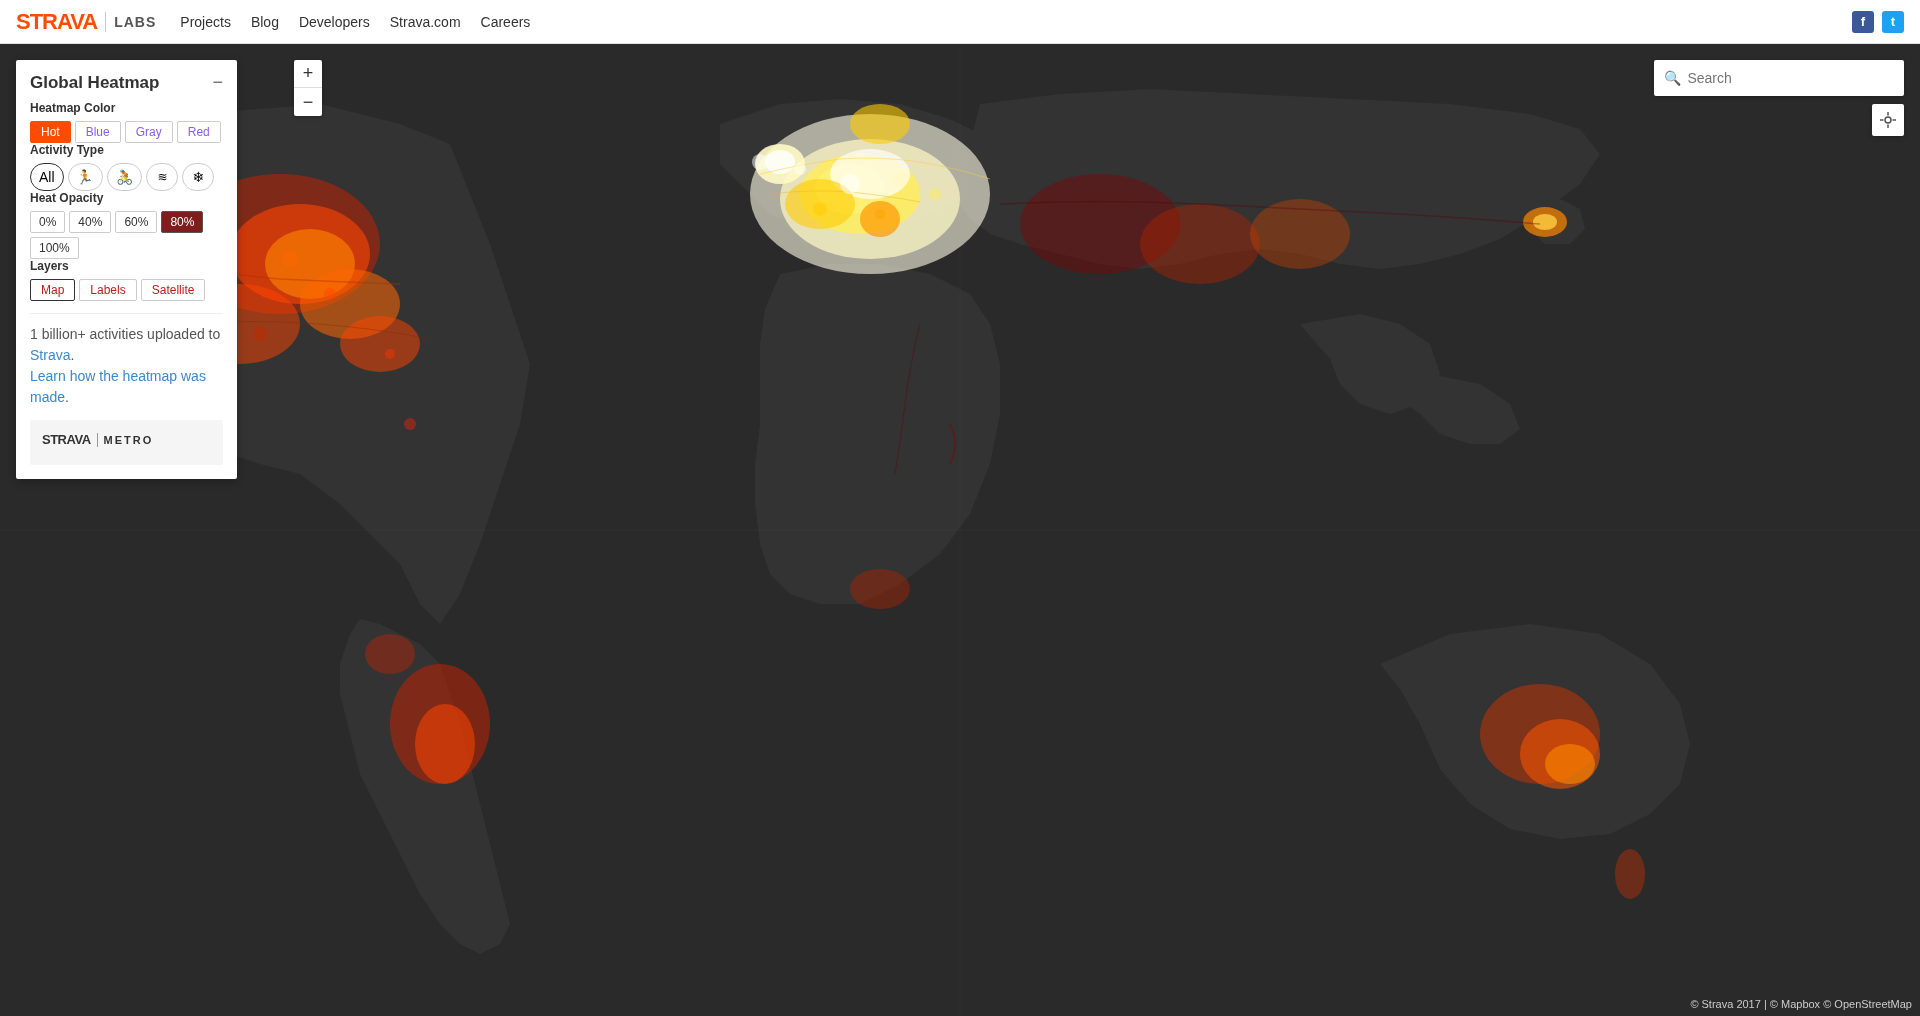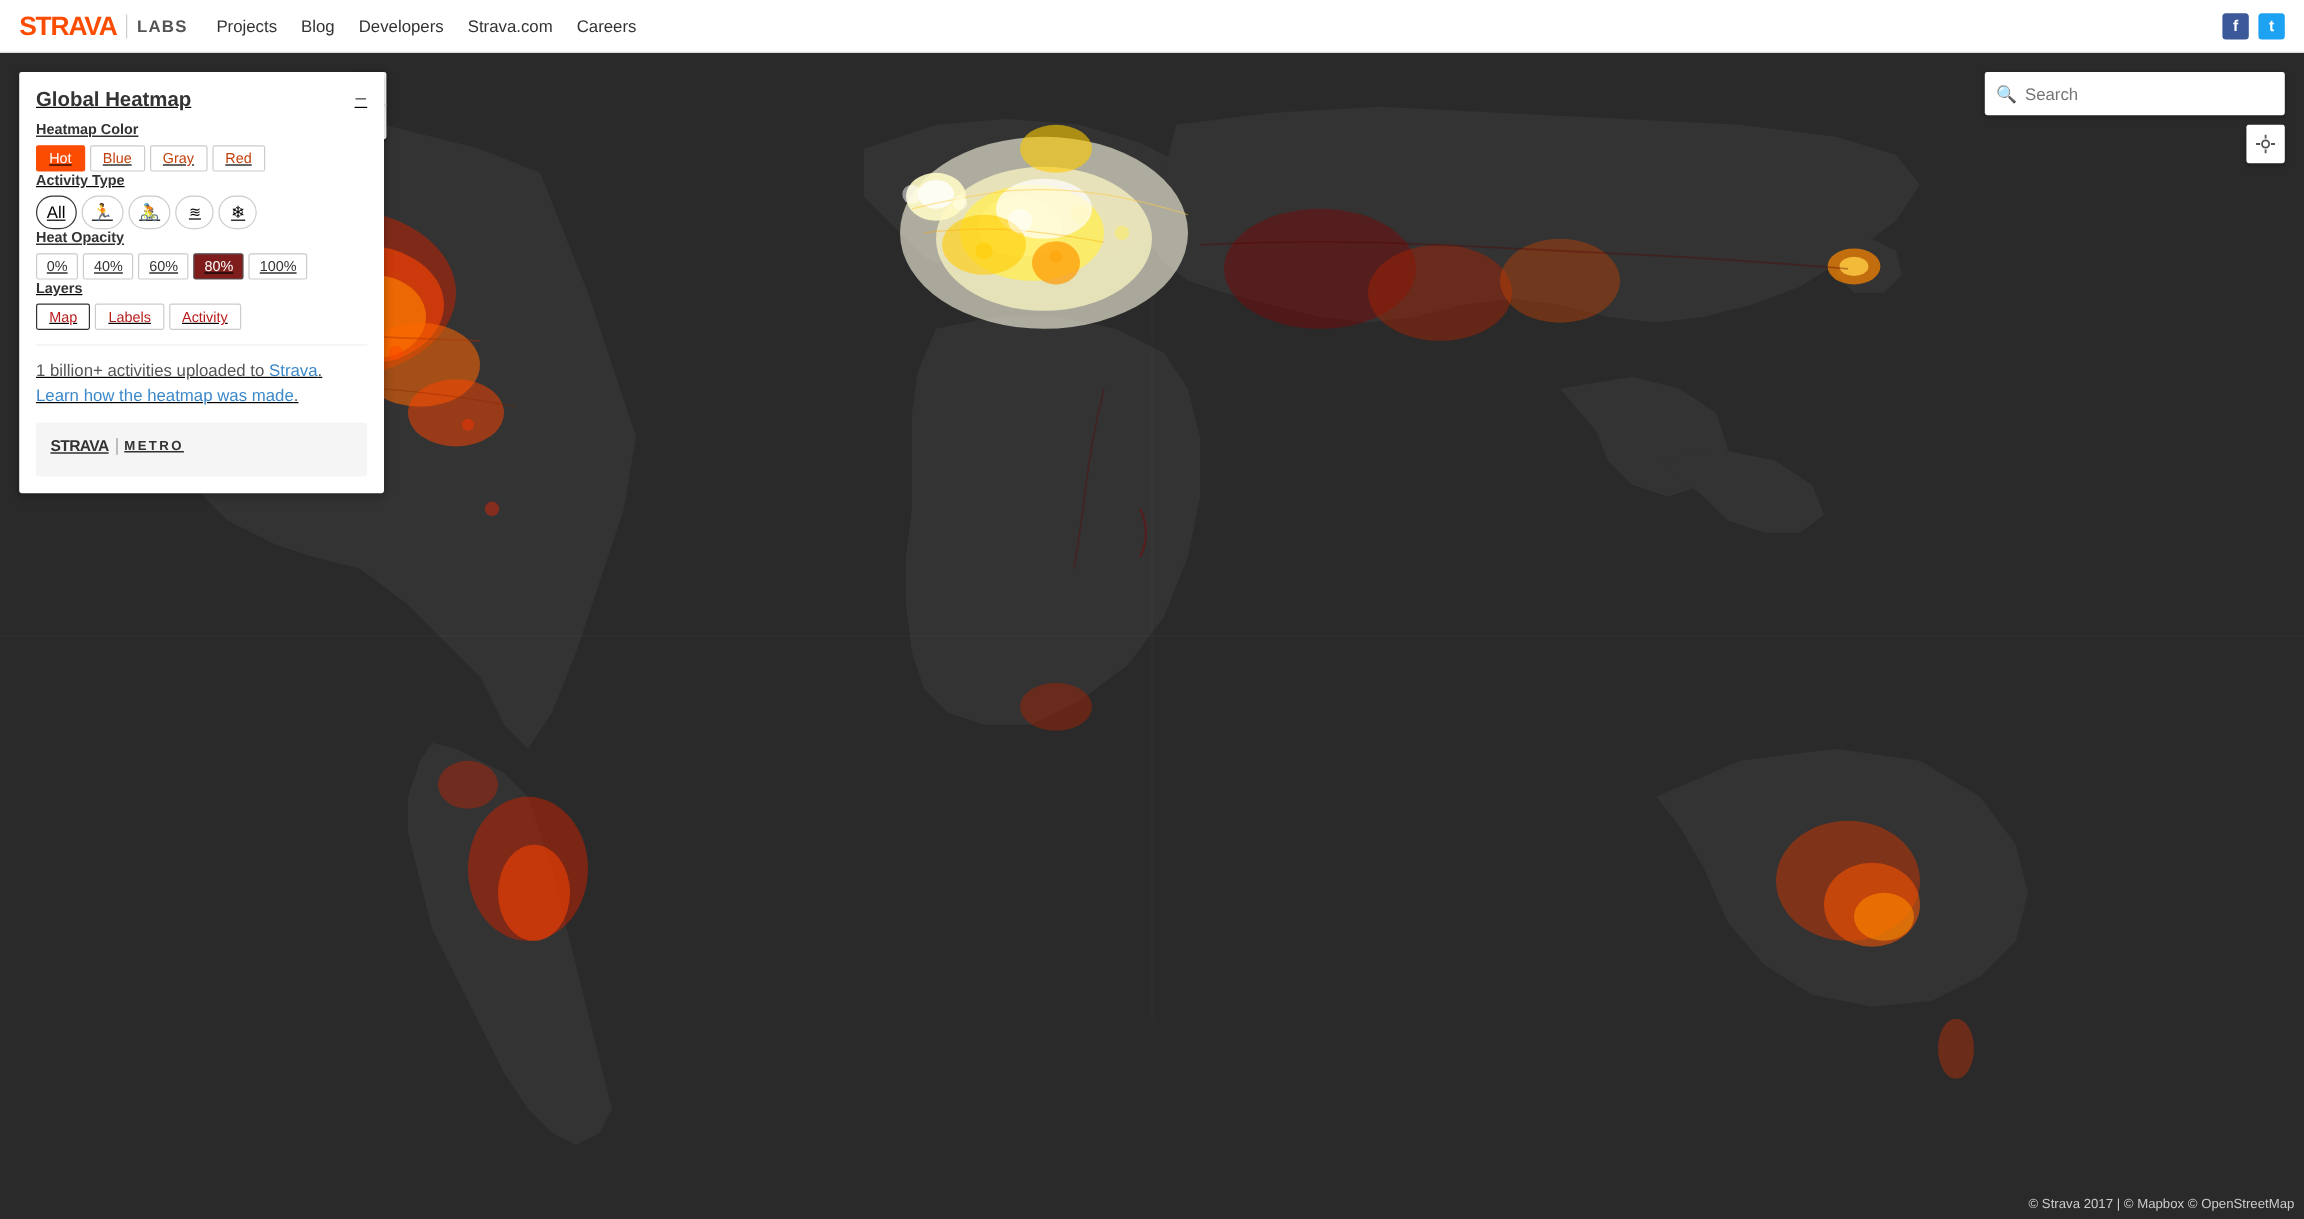--- a/index.html
+++ b/index.html
@@ -34,40 +34,39 @@
     
     #map-svg {
       width: 100%; height: 100%;
       position: absolute; top: 0; left: 0;
     }
 
     
     #panel {
       position: absolute; top: 16px; left: 16px;
       background: #fff;
-      width: 304px;
+      width: 221px;
       border-radius: 2px;
       box-shadow: 0 2px 8px rgba(0,0,0,0.3);
       z-index: 100;
-      text-decoration: underline;
     }
     #panel-header {
       display: flex; align-items: center; justify-content: space-between;
       padding: 12px 14px 8px 14px;
     }
     #panel-title { font-size: 17px; font-weight: 700; color: #333; }
     #panel-collapse { cursor: pointer; font-size: 18px; color: #666; background: none; border: none; }
     #panel-body { padding: 0 14px 14px 14px; }
 
     .section-label { font-size: 12px; font-weight: 600; color: #333; margin-bottom: 6px; }
 
     .btn-group { display: flex; gap: 4px; flex-wrap: wrap; }
     .btn-option {
       padding: 3px 10px; font-size: 12px; border: 1px solid #ccc;
-      background: #fff; border-radius: 2px; cursor: pointer; color: #c2410c;
+      background: #fff; border-radius: 2px; cursor: pointer; color: #8b5cf6;
     }
     .btn-option.selected-hot { background: #fc4c02; color: #fff; border-color: #fc4c02; }
 
     .activity-btn {
       padding: 4px 8px; border: 1px solid #ccc; background: #fff;
       border-radius: 14px; cursor: pointer; display: flex; align-items: center; justify-content: center;
       min-width: 32px; height: 28px;
     }
     .activity-btn.active { border-color: #333; background: #fff; }
     .activity-icon { font-size: 14px; }
@@ -309,21 +308,21 @@
         <button class="opacity-btn">40%</button>
         <button class="opacity-btn">60%</button>
         <button class="opacity-btn active">80%</button>
         <button class="opacity-btn">100%</button>
       </div>
 
       <div class="section-label">Layers</div>
       <div class="btn-group">
         <button class="layer-btn active">Map</button>
         <button class="layer-btn">Labels</button>
-        <button class="layer-btn">Activity</button>
+        <button class="layer-btn">Satellite</button>
       </div>
 
       <div id="info-text">
         <span>1 billion+ activities uploaded to </span><a href="#">Strava</a><span>.</span>
         <br>
         <a href="#">Learn how the heatmap was made</a><span>.</span>
       </div>
 
       <div id="metro-box">
         <div id="metro-logo">

